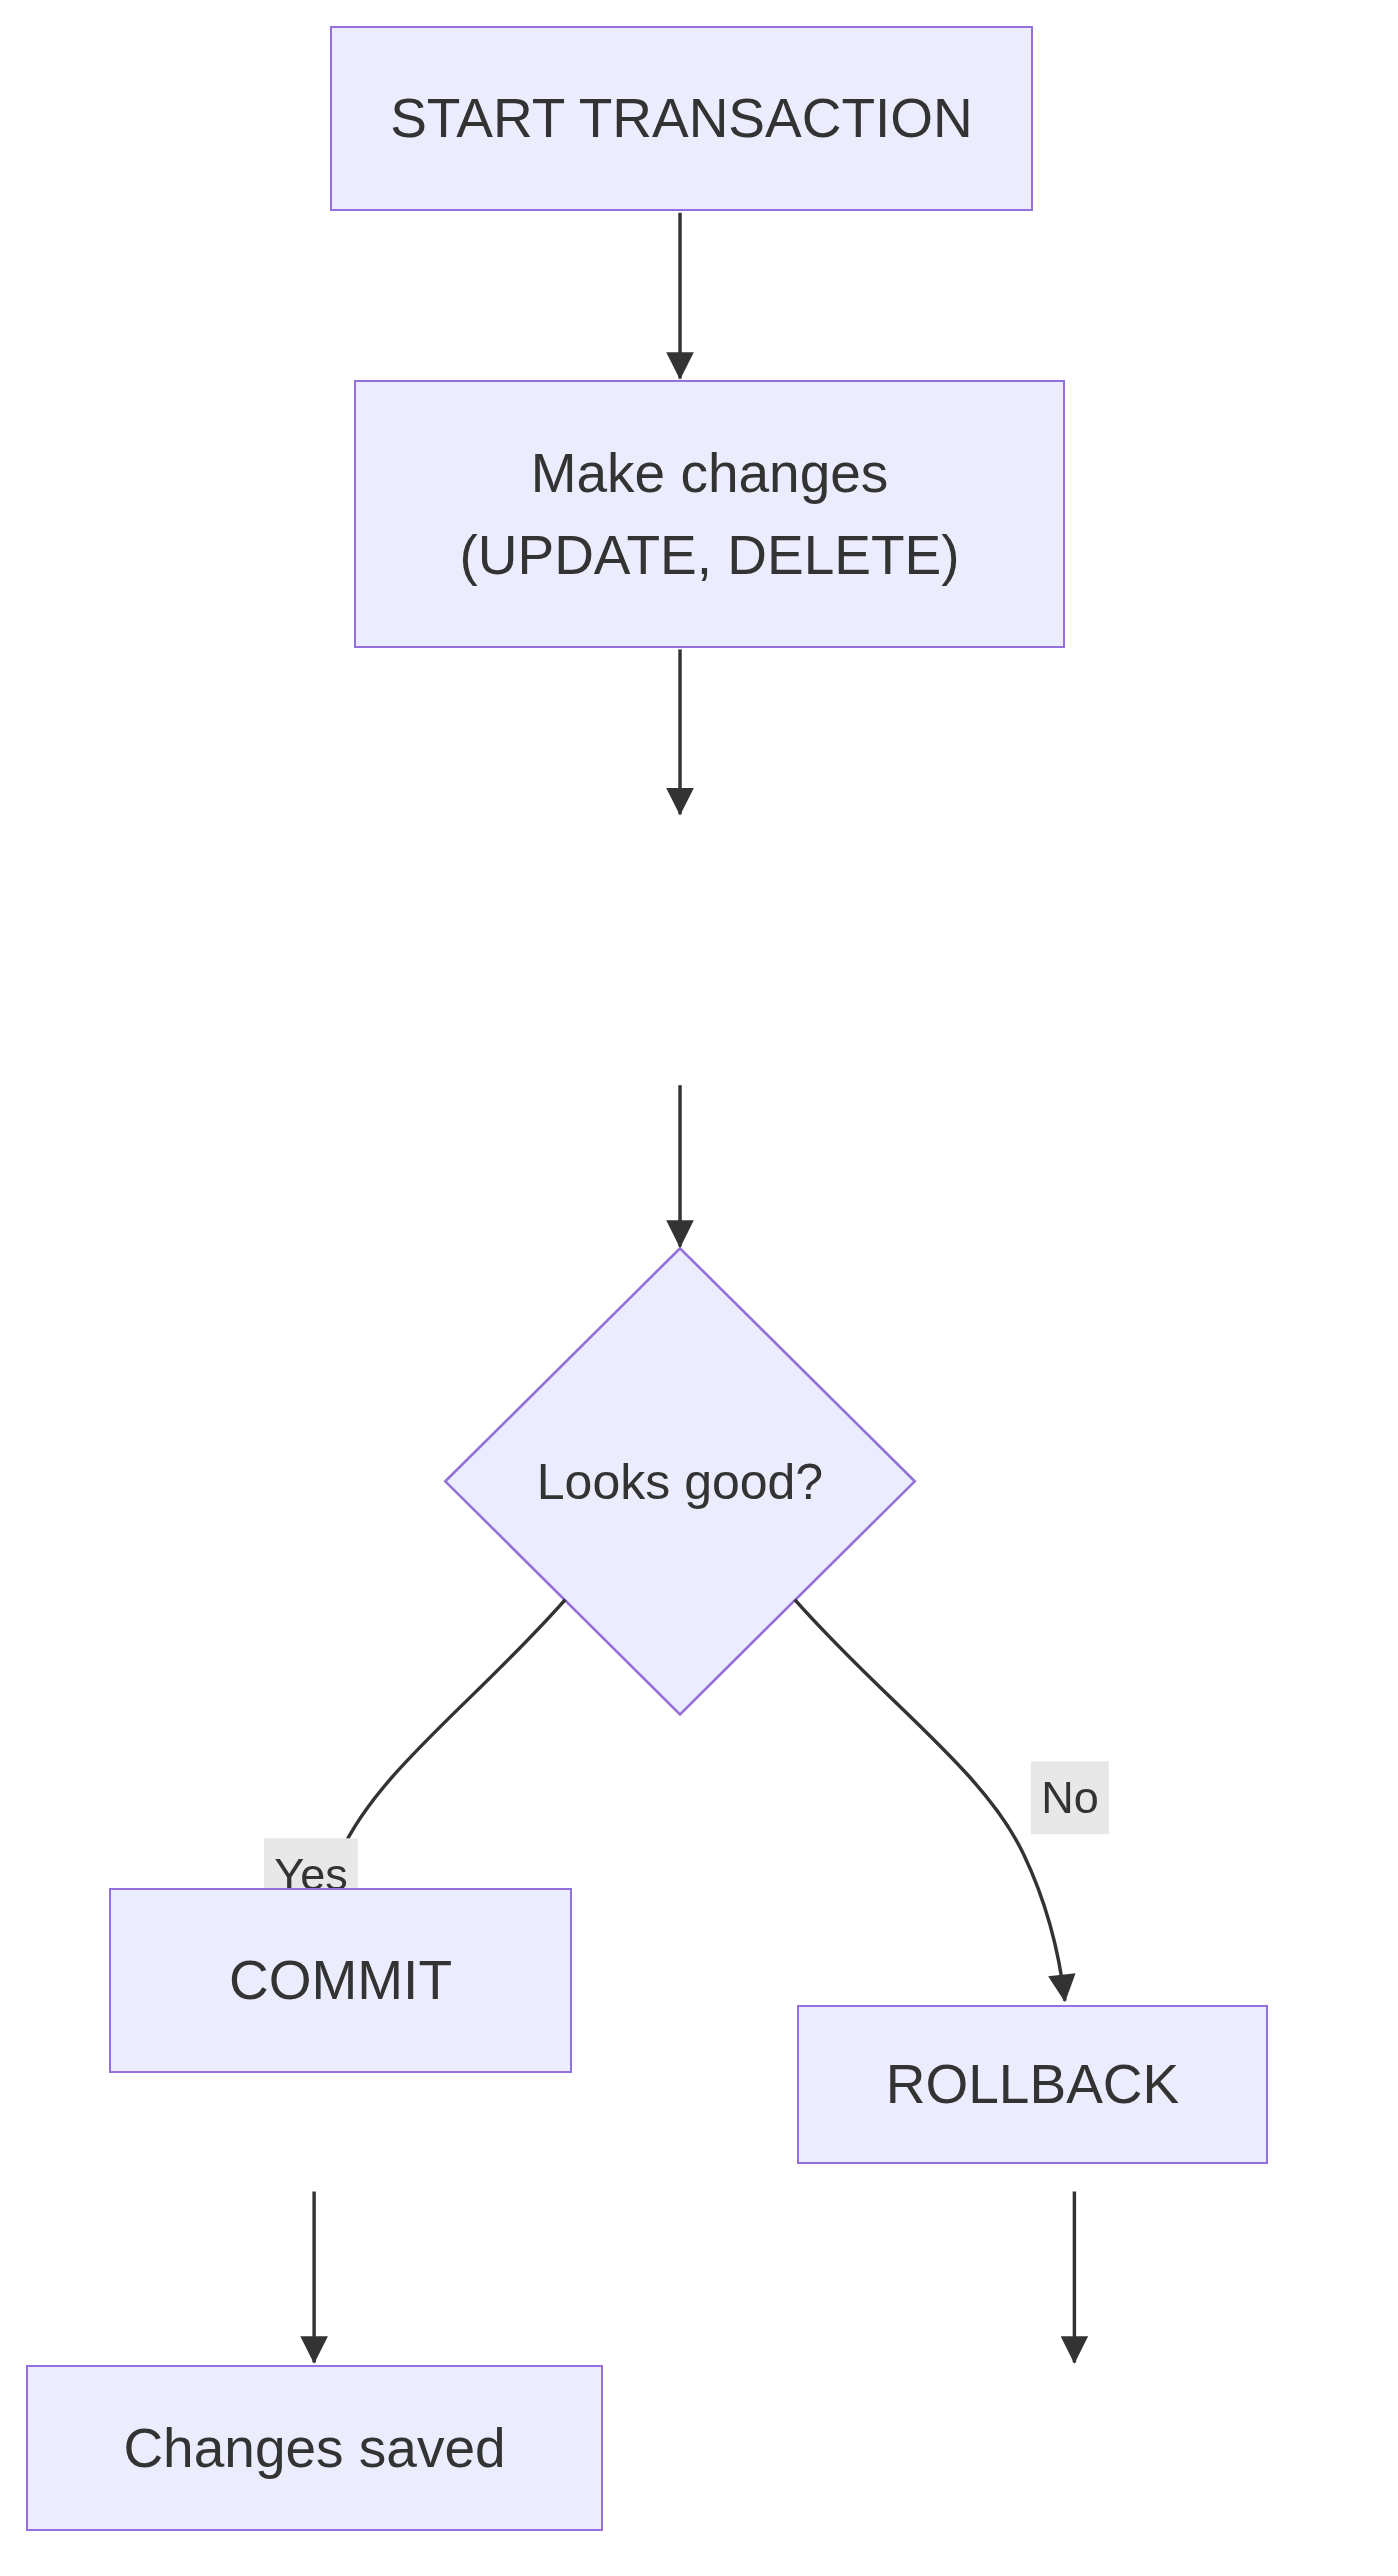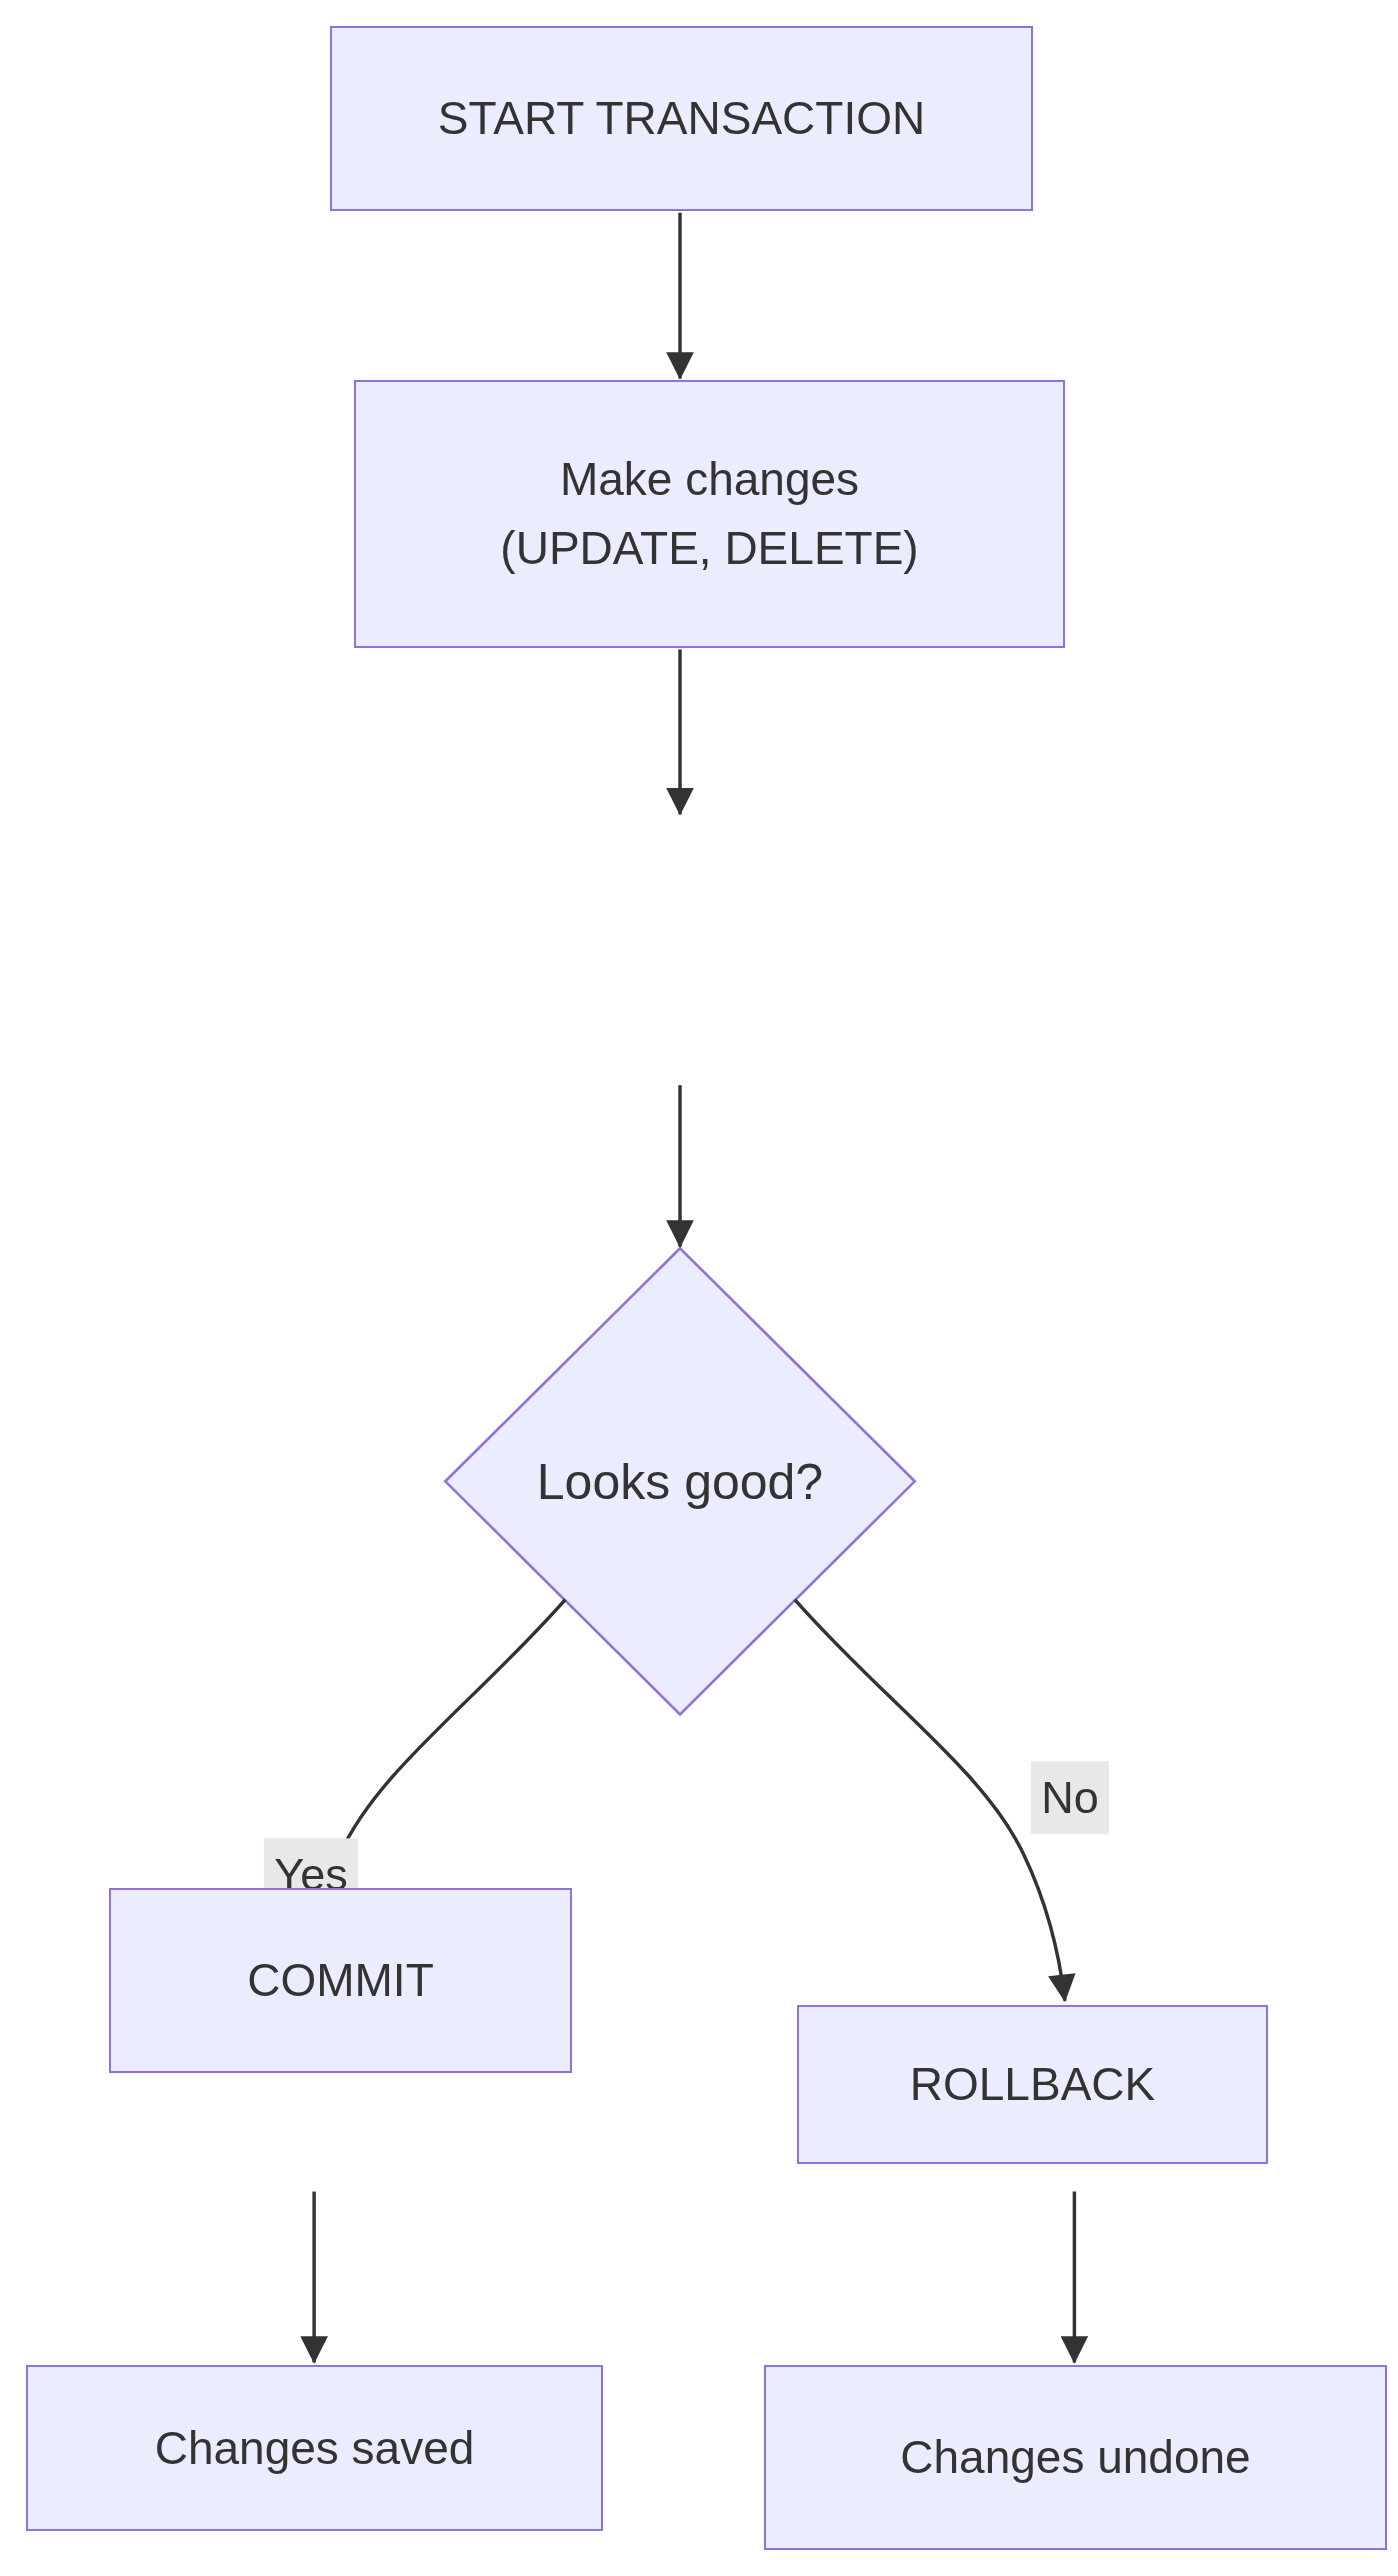--- a/index.html
+++ b/index.html
@@ -24,21 +24,21 @@
     stroke: var(--node-border, #9370DB);
     stroke-width: 3px;
   }
 
   .node {
     position: absolute;
     box-sizing: border-box;
     background: var(--node-fill, #ECECFF);
     border: 2.6px solid var(--node-border, #9370DB);
     color: var(--text-color, #333);
-    font-size: 46px;
+    font-size: 55px;
     line-height: 1.5;
     display: flex;
     flex-direction: column;
     align-items: center;
     justify-content: center;
     text-align: right;
   }
 
   #node-start          { left: 330px;  top: 26px;   width: 703px; height: 185px; }
   #node-make-changes   { left: 354px;  top: 380px;  width: 711px; height: 268px; }
@@ -122,18 +122,15 @@
   </div>
 
   <div class="node" id="node-rollback">
     <span>ROLLBACK</span>
   </div>
 
   <div class="node" id="node-changes-saved">
     <span>Changes saved</span>
   </div>
 
-  <div class="node" id="node-changes-undone">
-    <span>Changes undone</span>
-  </div>
 
 </div>
 
 
 </body></html>

